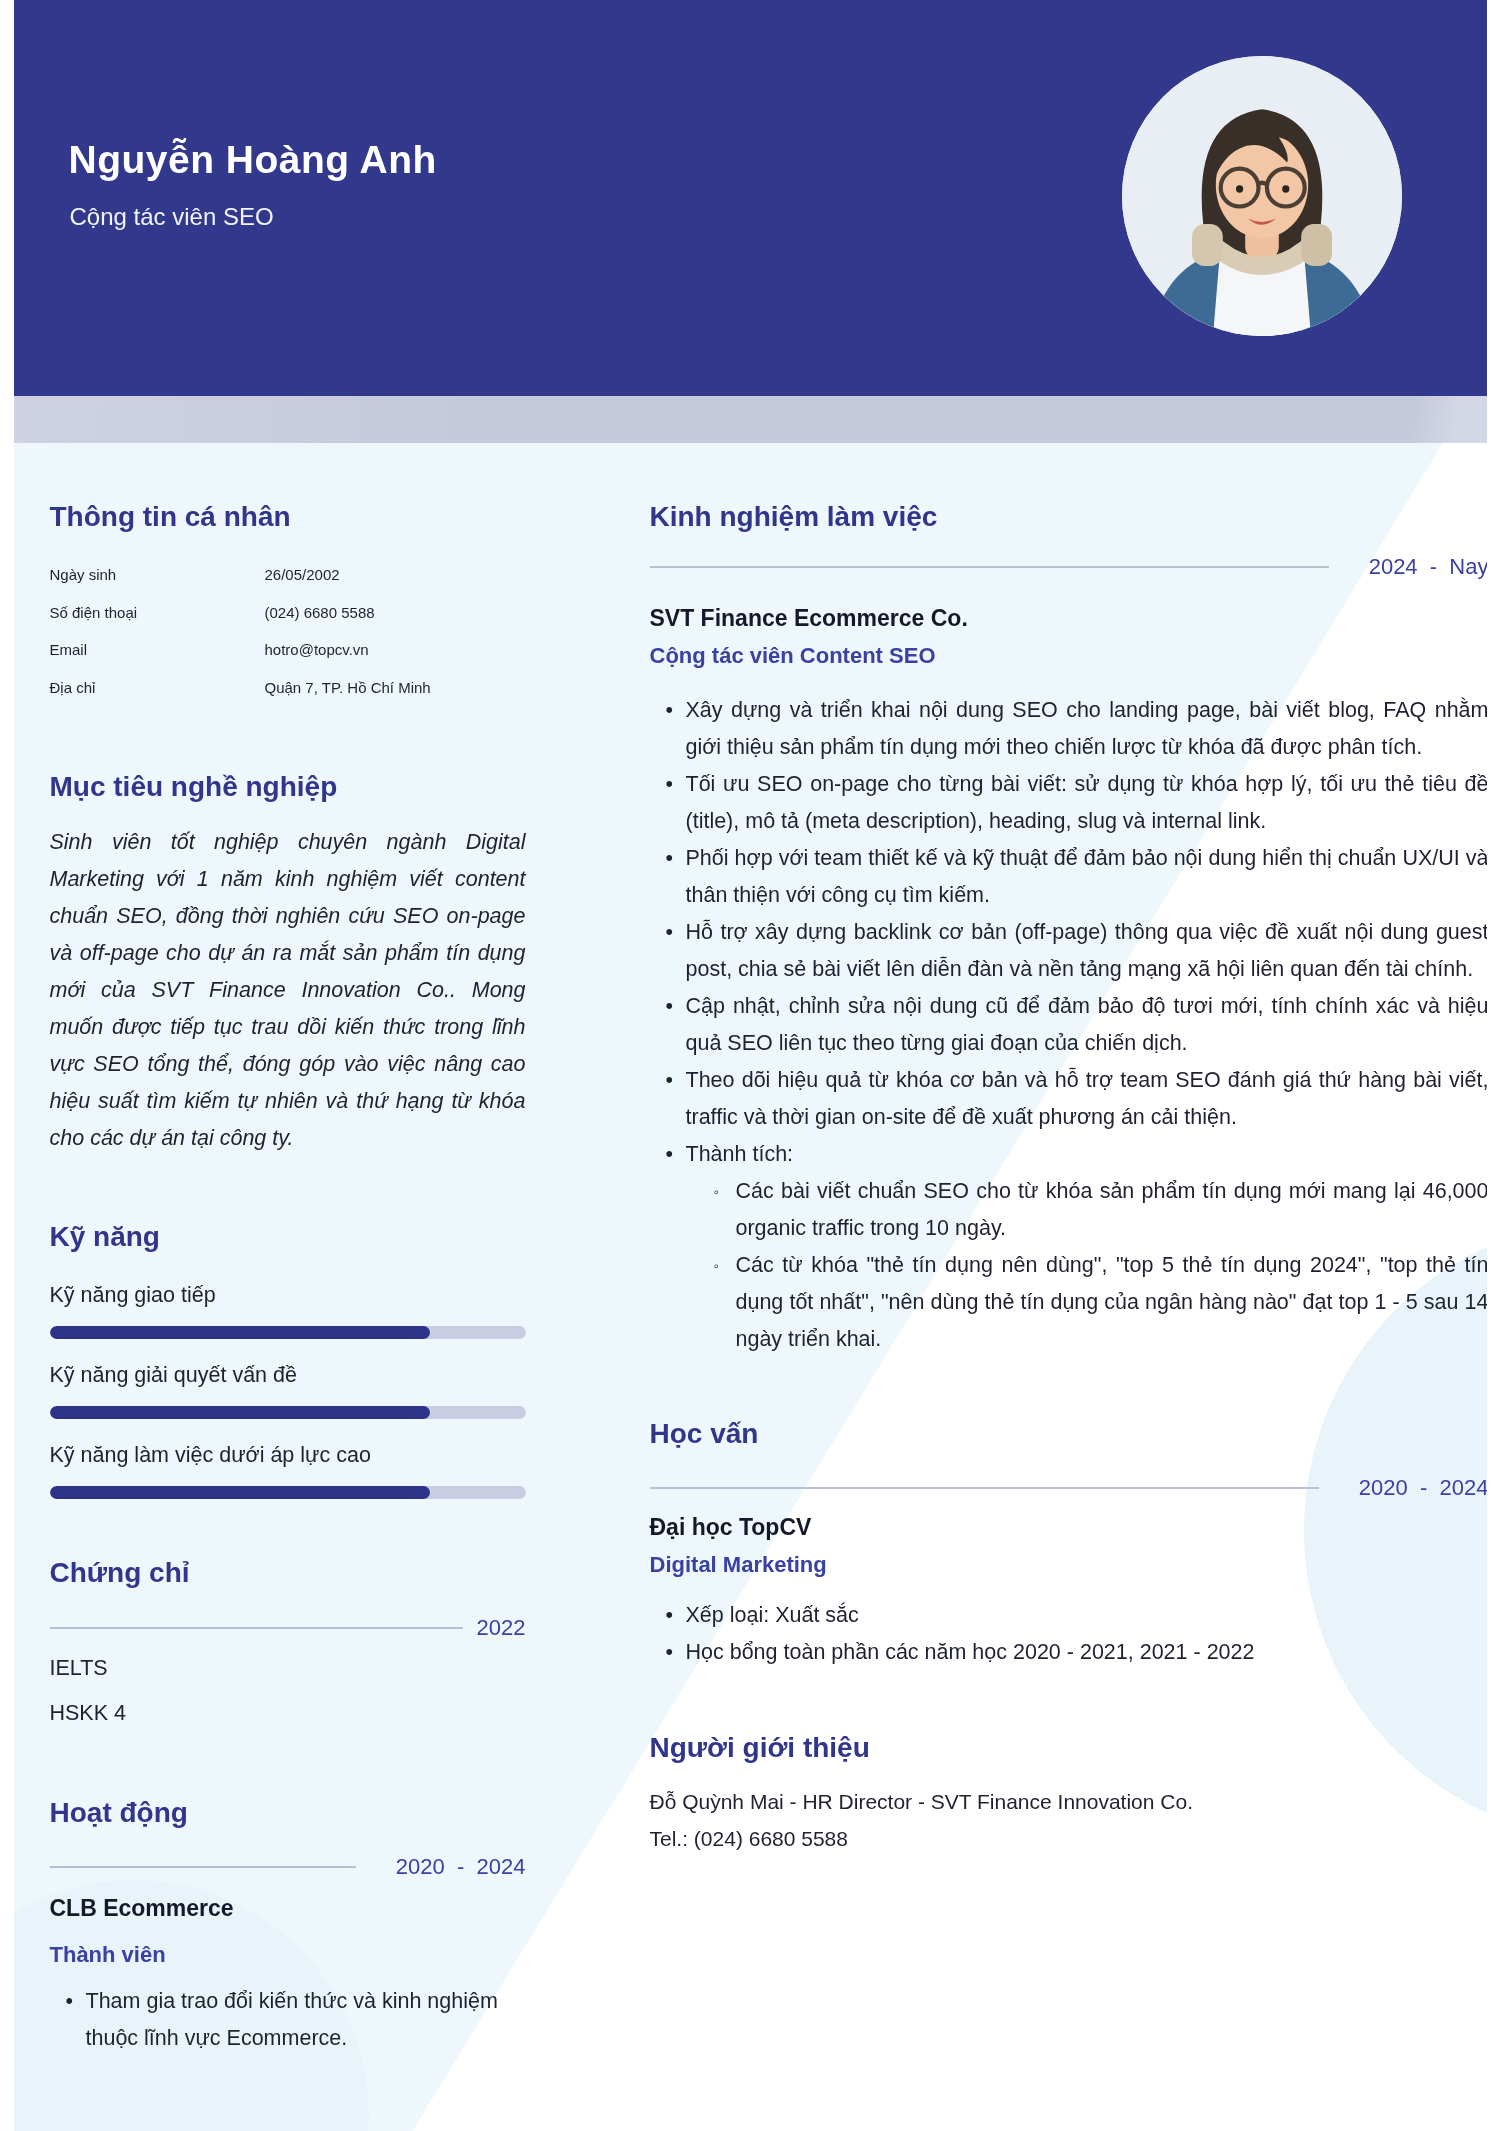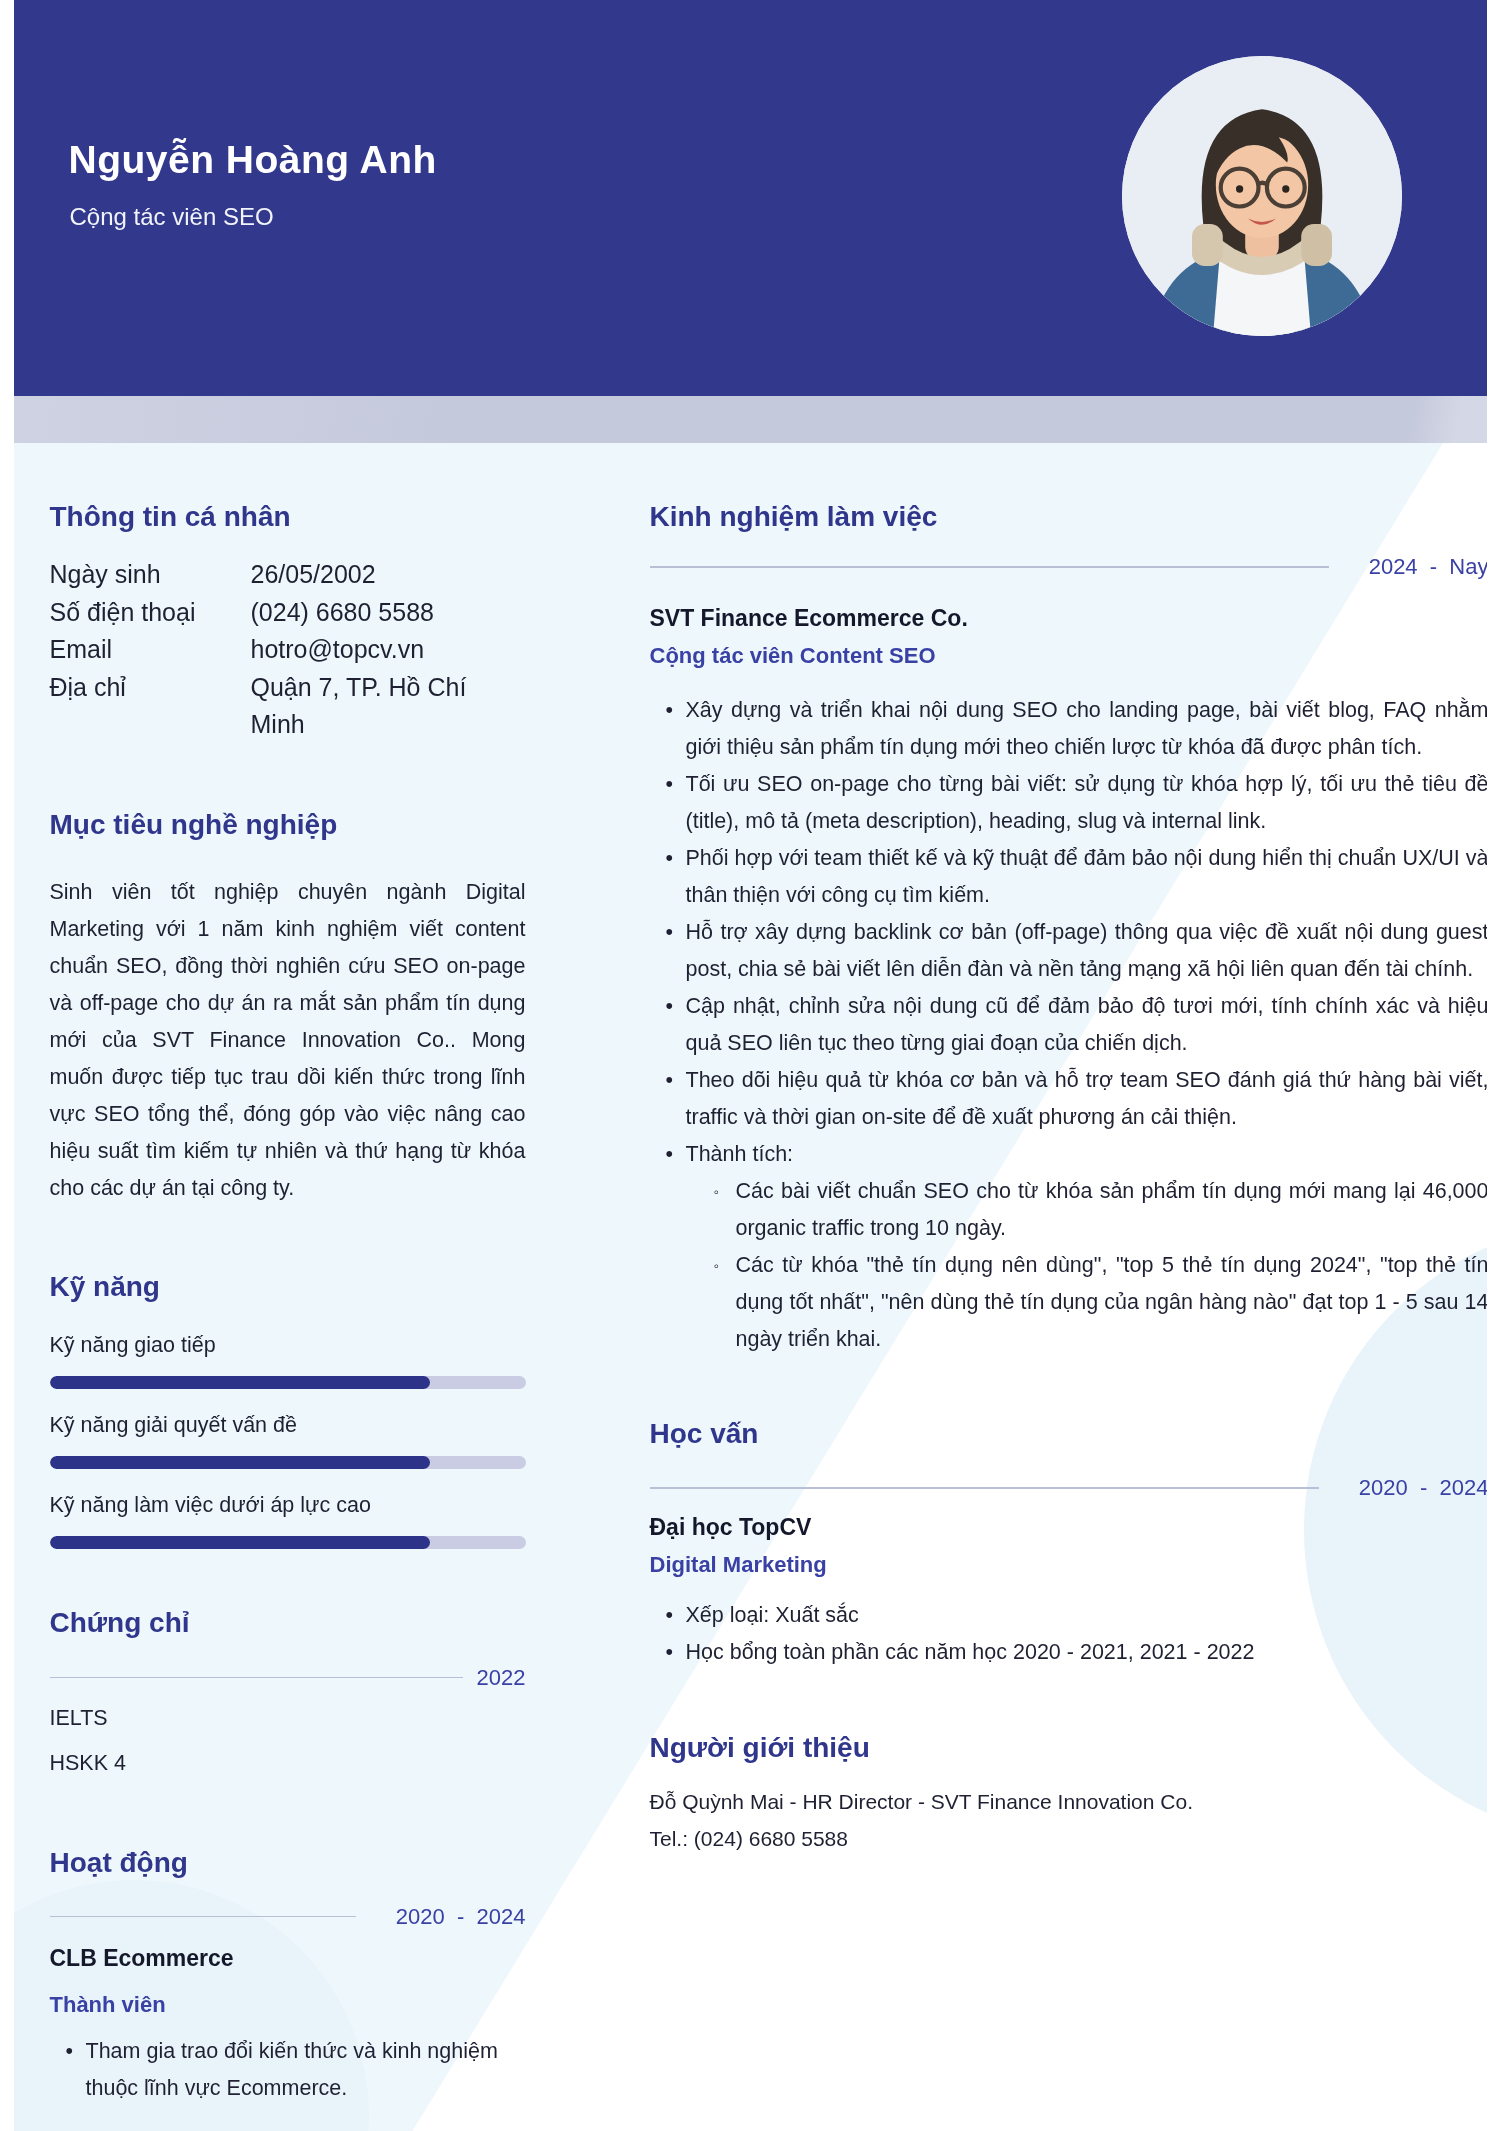--- a/index.html
+++ b/index.html
@@ -48,25 +48,25 @@
   
   .col { position:absolute; top:396px; color:#1f2133; }
   .col-left  { left:36px;  width:476px; }
   .col-right { left:636px; width:839px; }
   h2.sec {
     color:#2f368c; font-size:28px; font-weight:bold; line-height:34px;
   }
   .body-txt { font-size:21.5px; line-height:37px; color:#1f2133; }
   
   .info-rows { margin-top:22px; }
-  .info-row { display:flex; line-height:37.5px; font-size:25px; }
+  .info-row { display:flex; line-height:37.5px; font-size:15px;gap:14px; }
   .info-label { width:201px; flex:0 0 201px; }
   .info-value { flex:1; }
   
-  .objective-p { margin-top:32px; text-align:justify; }
+  .objective-p { margin-top:20px; text-align:justify;font-style:italic; }
   
   .skill-label { margin-top:0; font-size:21.5px; line-height:30px; }
   .bar-track {
     margin-top:16px; width:100%; height:13px; border-radius:7px;
     background:#c9cce3; overflow:hidden;
   }
   .bar-fill { height:100%; border-radius:7px; background:#2d3388; }
   .mt21 { margin-top:21px; }
   
   .daterow { display:flex; align-items:center; height:30px; }

